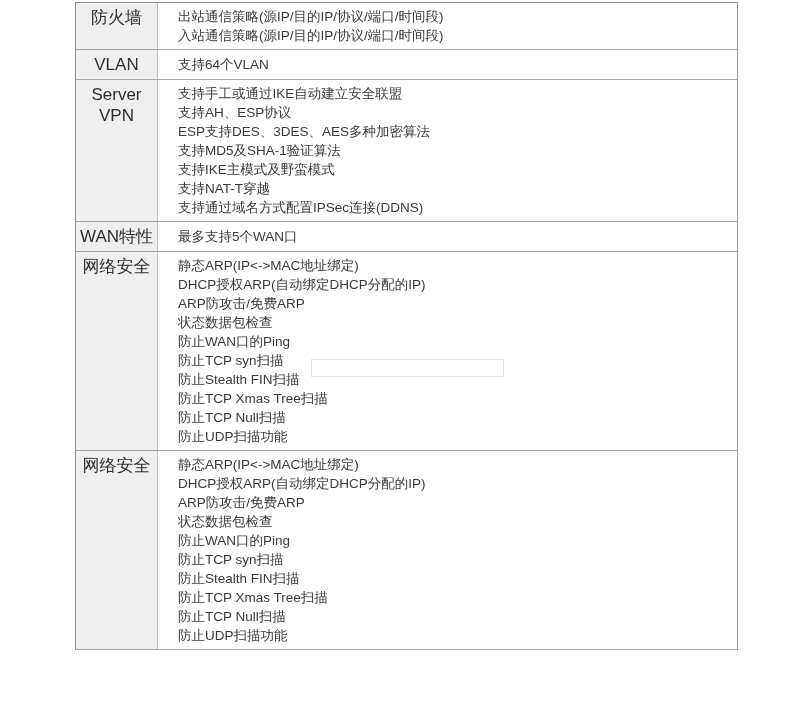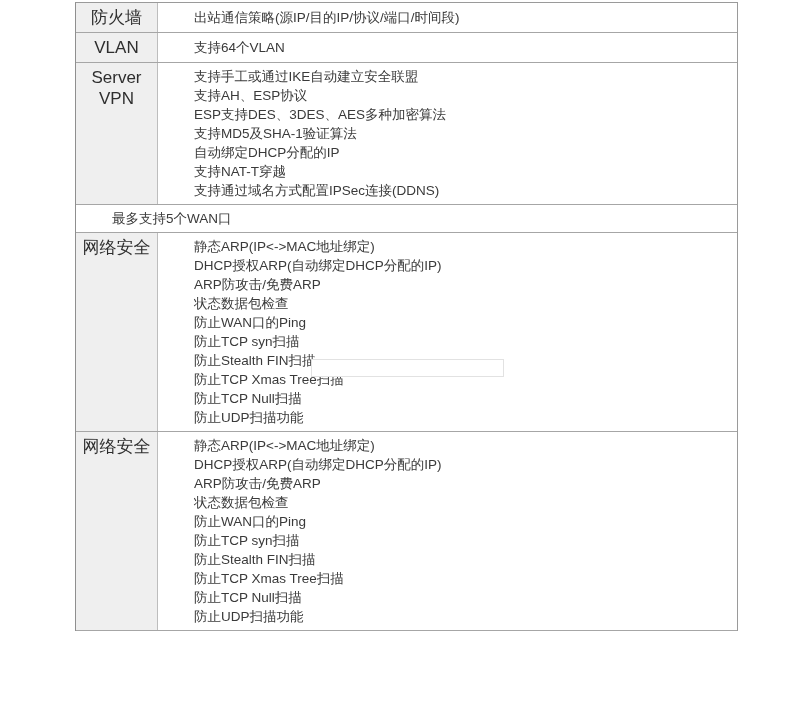--- a/index.html
+++ b/index.html
@@ -44,21 +44,21 @@
     justify-content: flex-start;
     font-size: 17px;
     line-height: 21px;
     color: #2e2e2e;
     text-align: center;
   }
   .content-cell {
     flex: 1 1 auto;
     box-sizing: border-box;
     background: #ffffff;
-    padding: 4px 8px 4px 36px;
+    padding: 4px 8px 4px 20px;
     display: flex;
     flex-direction: column;
     justify-content: center;
     font-size: 13.5px;
     line-height: 19px;
     color: #3a3a3a;
   }
   .item-line {
     white-space: nowrap;
   }
@@ -77,20 +77,21 @@
 <body>
 
 <div class="page">
   <div class="spec-table" id="spec-table">
   <div class="row">
     <div class="label-cell">
           <div>防火墙</div>
         </div>
     <div class="content-cell">
           <div class="item-line">出站通信策略(源IP/目的IP/协议/端口/时间段)</div>
+          <div class="item-line">入站通信策略(源IP/目的IP/协议/端口/时间段)</div>
         </div>
   </div>
 
   <div class="row">
     <div class="label-cell">
           <div>VLAN</div>
         </div>
     <div class="content-cell">
           <div class="item-line">支持64个VLAN</div>
         </div>
@@ -99,28 +100,31 @@
   <div class="row">
     <div class="label-cell">
           <div>Server</div>
           <div>VPN</div>
         </div>
     <div class="content-cell">
           <div class="item-line">支持手工或通过IKE自动建立安全联盟</div>
           <div class="item-line">支持AH、ESP协议</div>
           <div class="item-line">ESP支持DES、3DES、AES多种加密算法</div>
           <div class="item-line">支持MD5及SHA-1验证算法</div>
-          <div class="item-line">自动绑定DHCP分配的IP</div>
+          <div class="item-line">支持IKE主模式及野蛮模式</div>
           <div class="item-line">支持NAT-T穿越</div>
           <div class="item-line">支持通过域名方式配置IPSec连接(DDNS)</div>
         </div>
   </div>
 
 
   <div class="row">
+    <div class="label-cell">
+          <div>WAN特性</div>
+        </div>
     <div class="content-cell">
           <div class="item-line">最多支持5个WAN口</div>
         </div>
   </div>
 
   <div class="row">
     <div class="label-cell">
           <div>网络安全</div>
         </div>
     <div class="content-cell">

